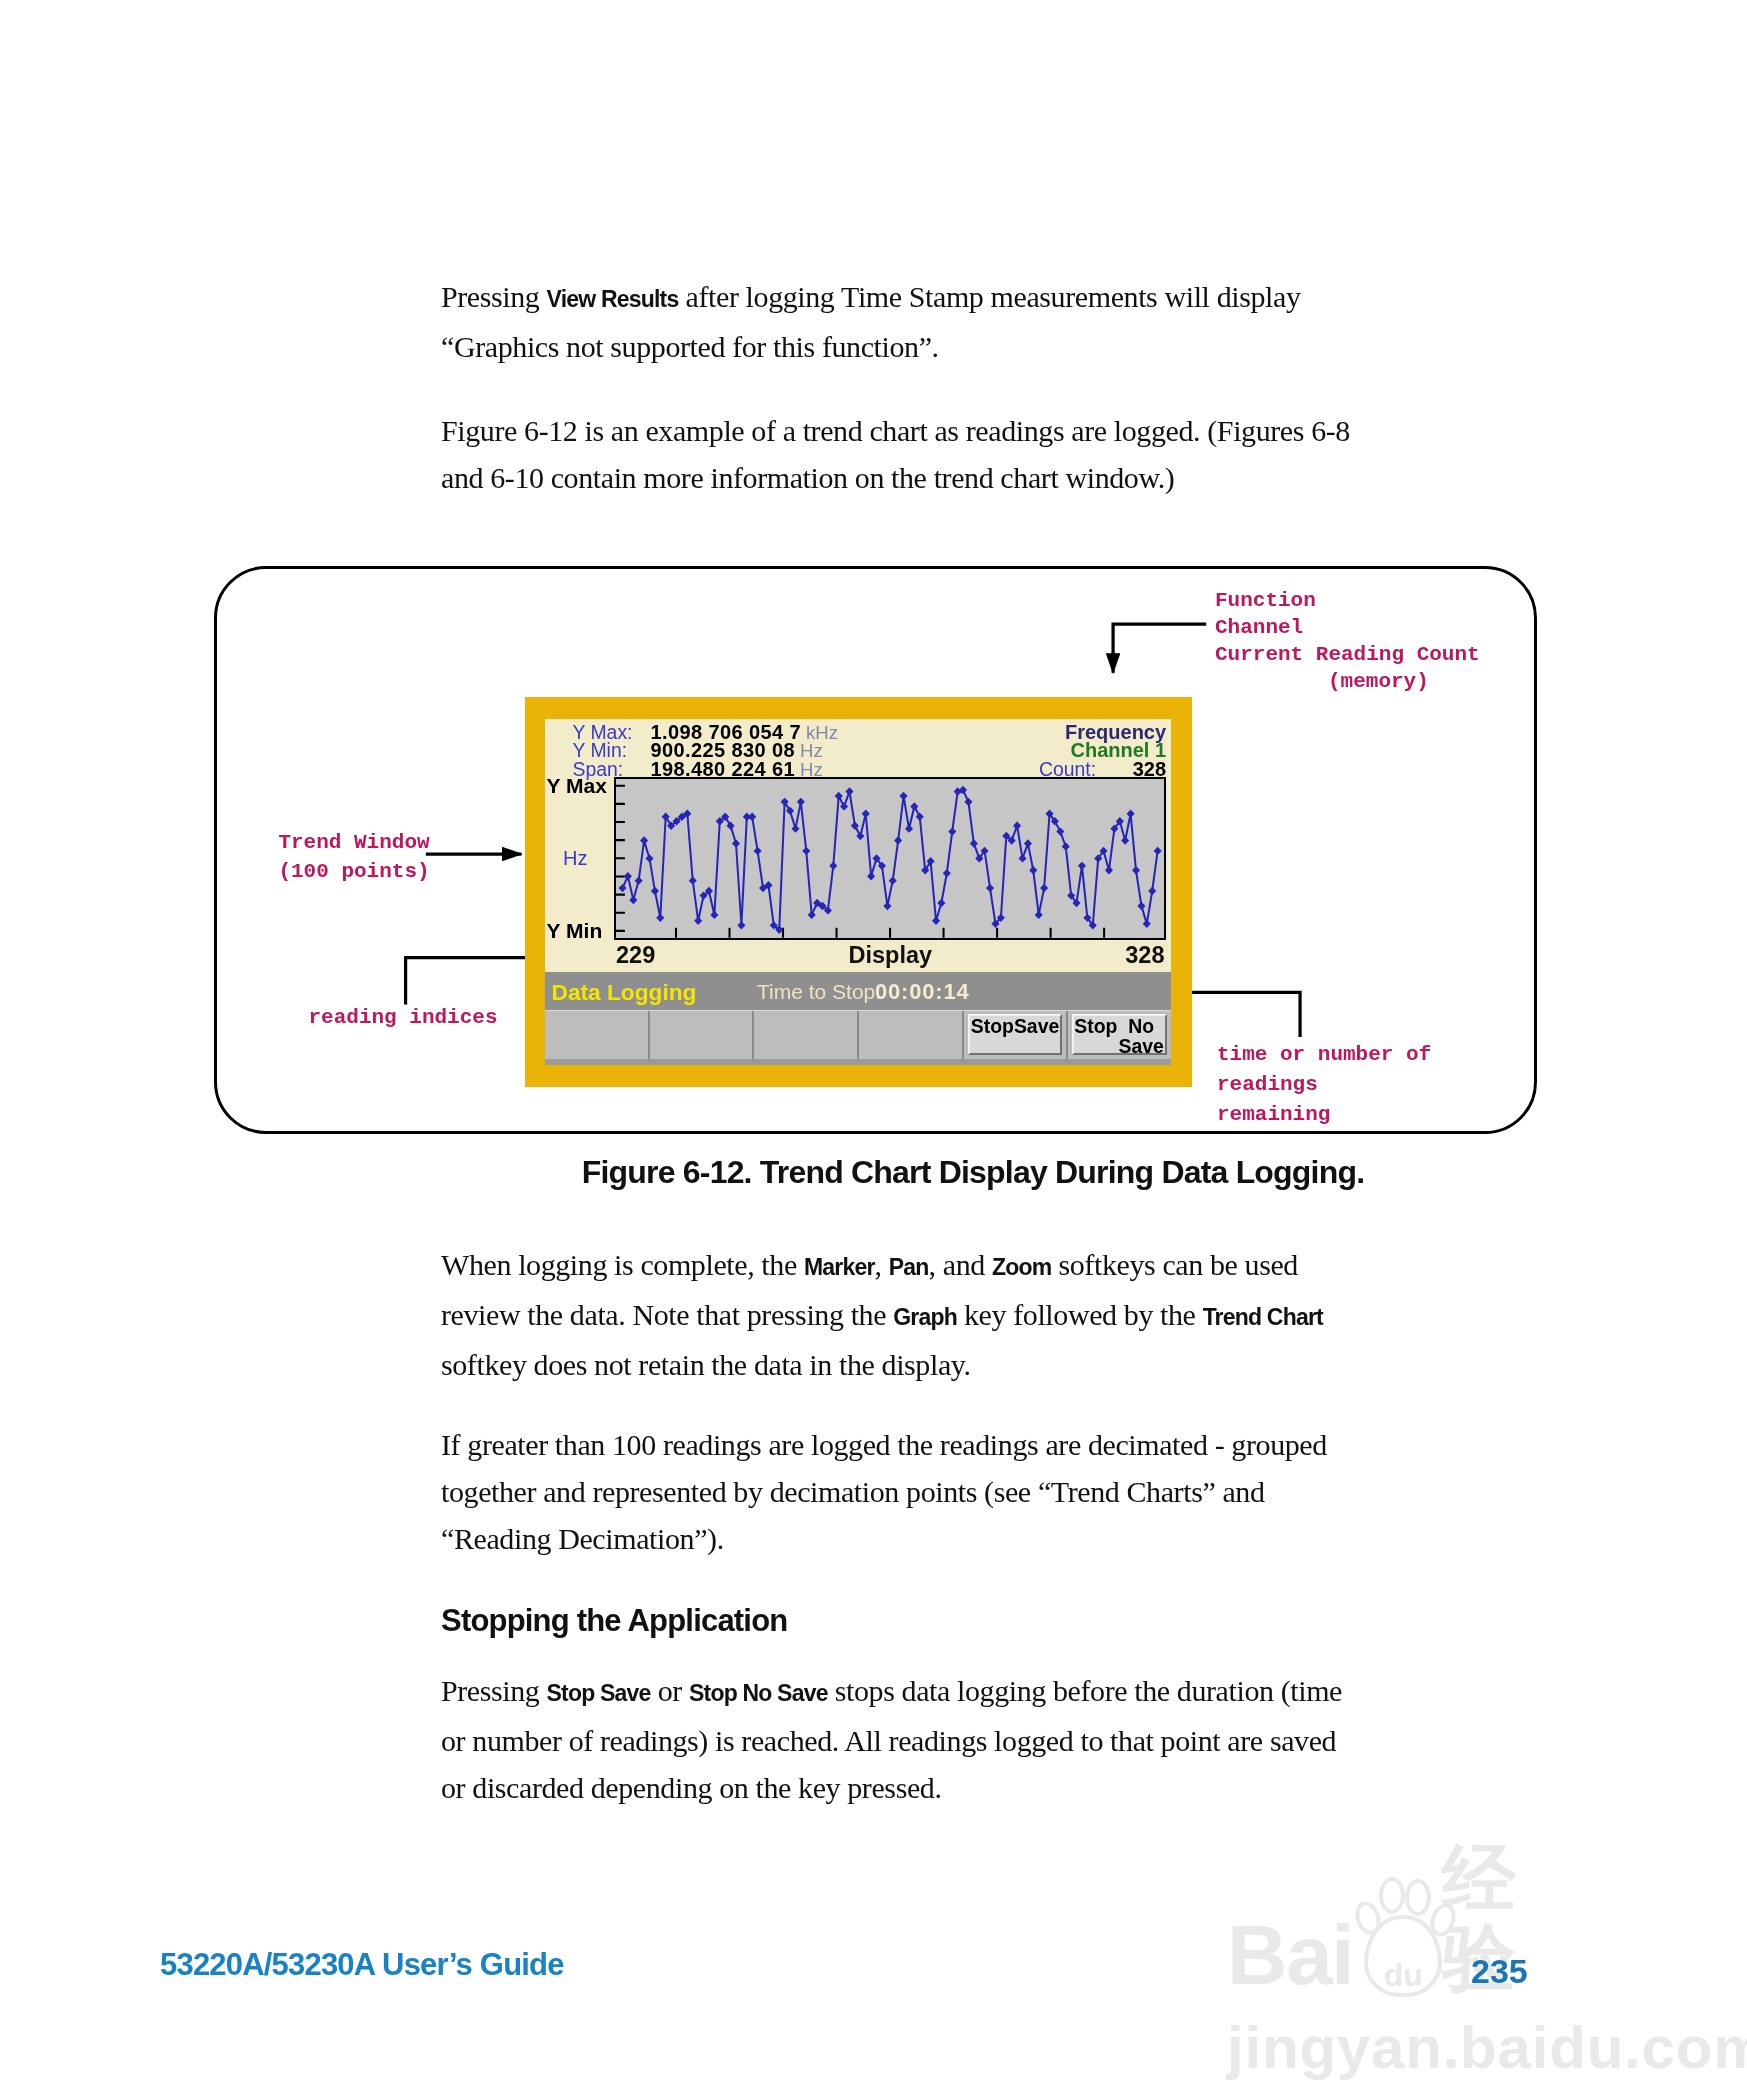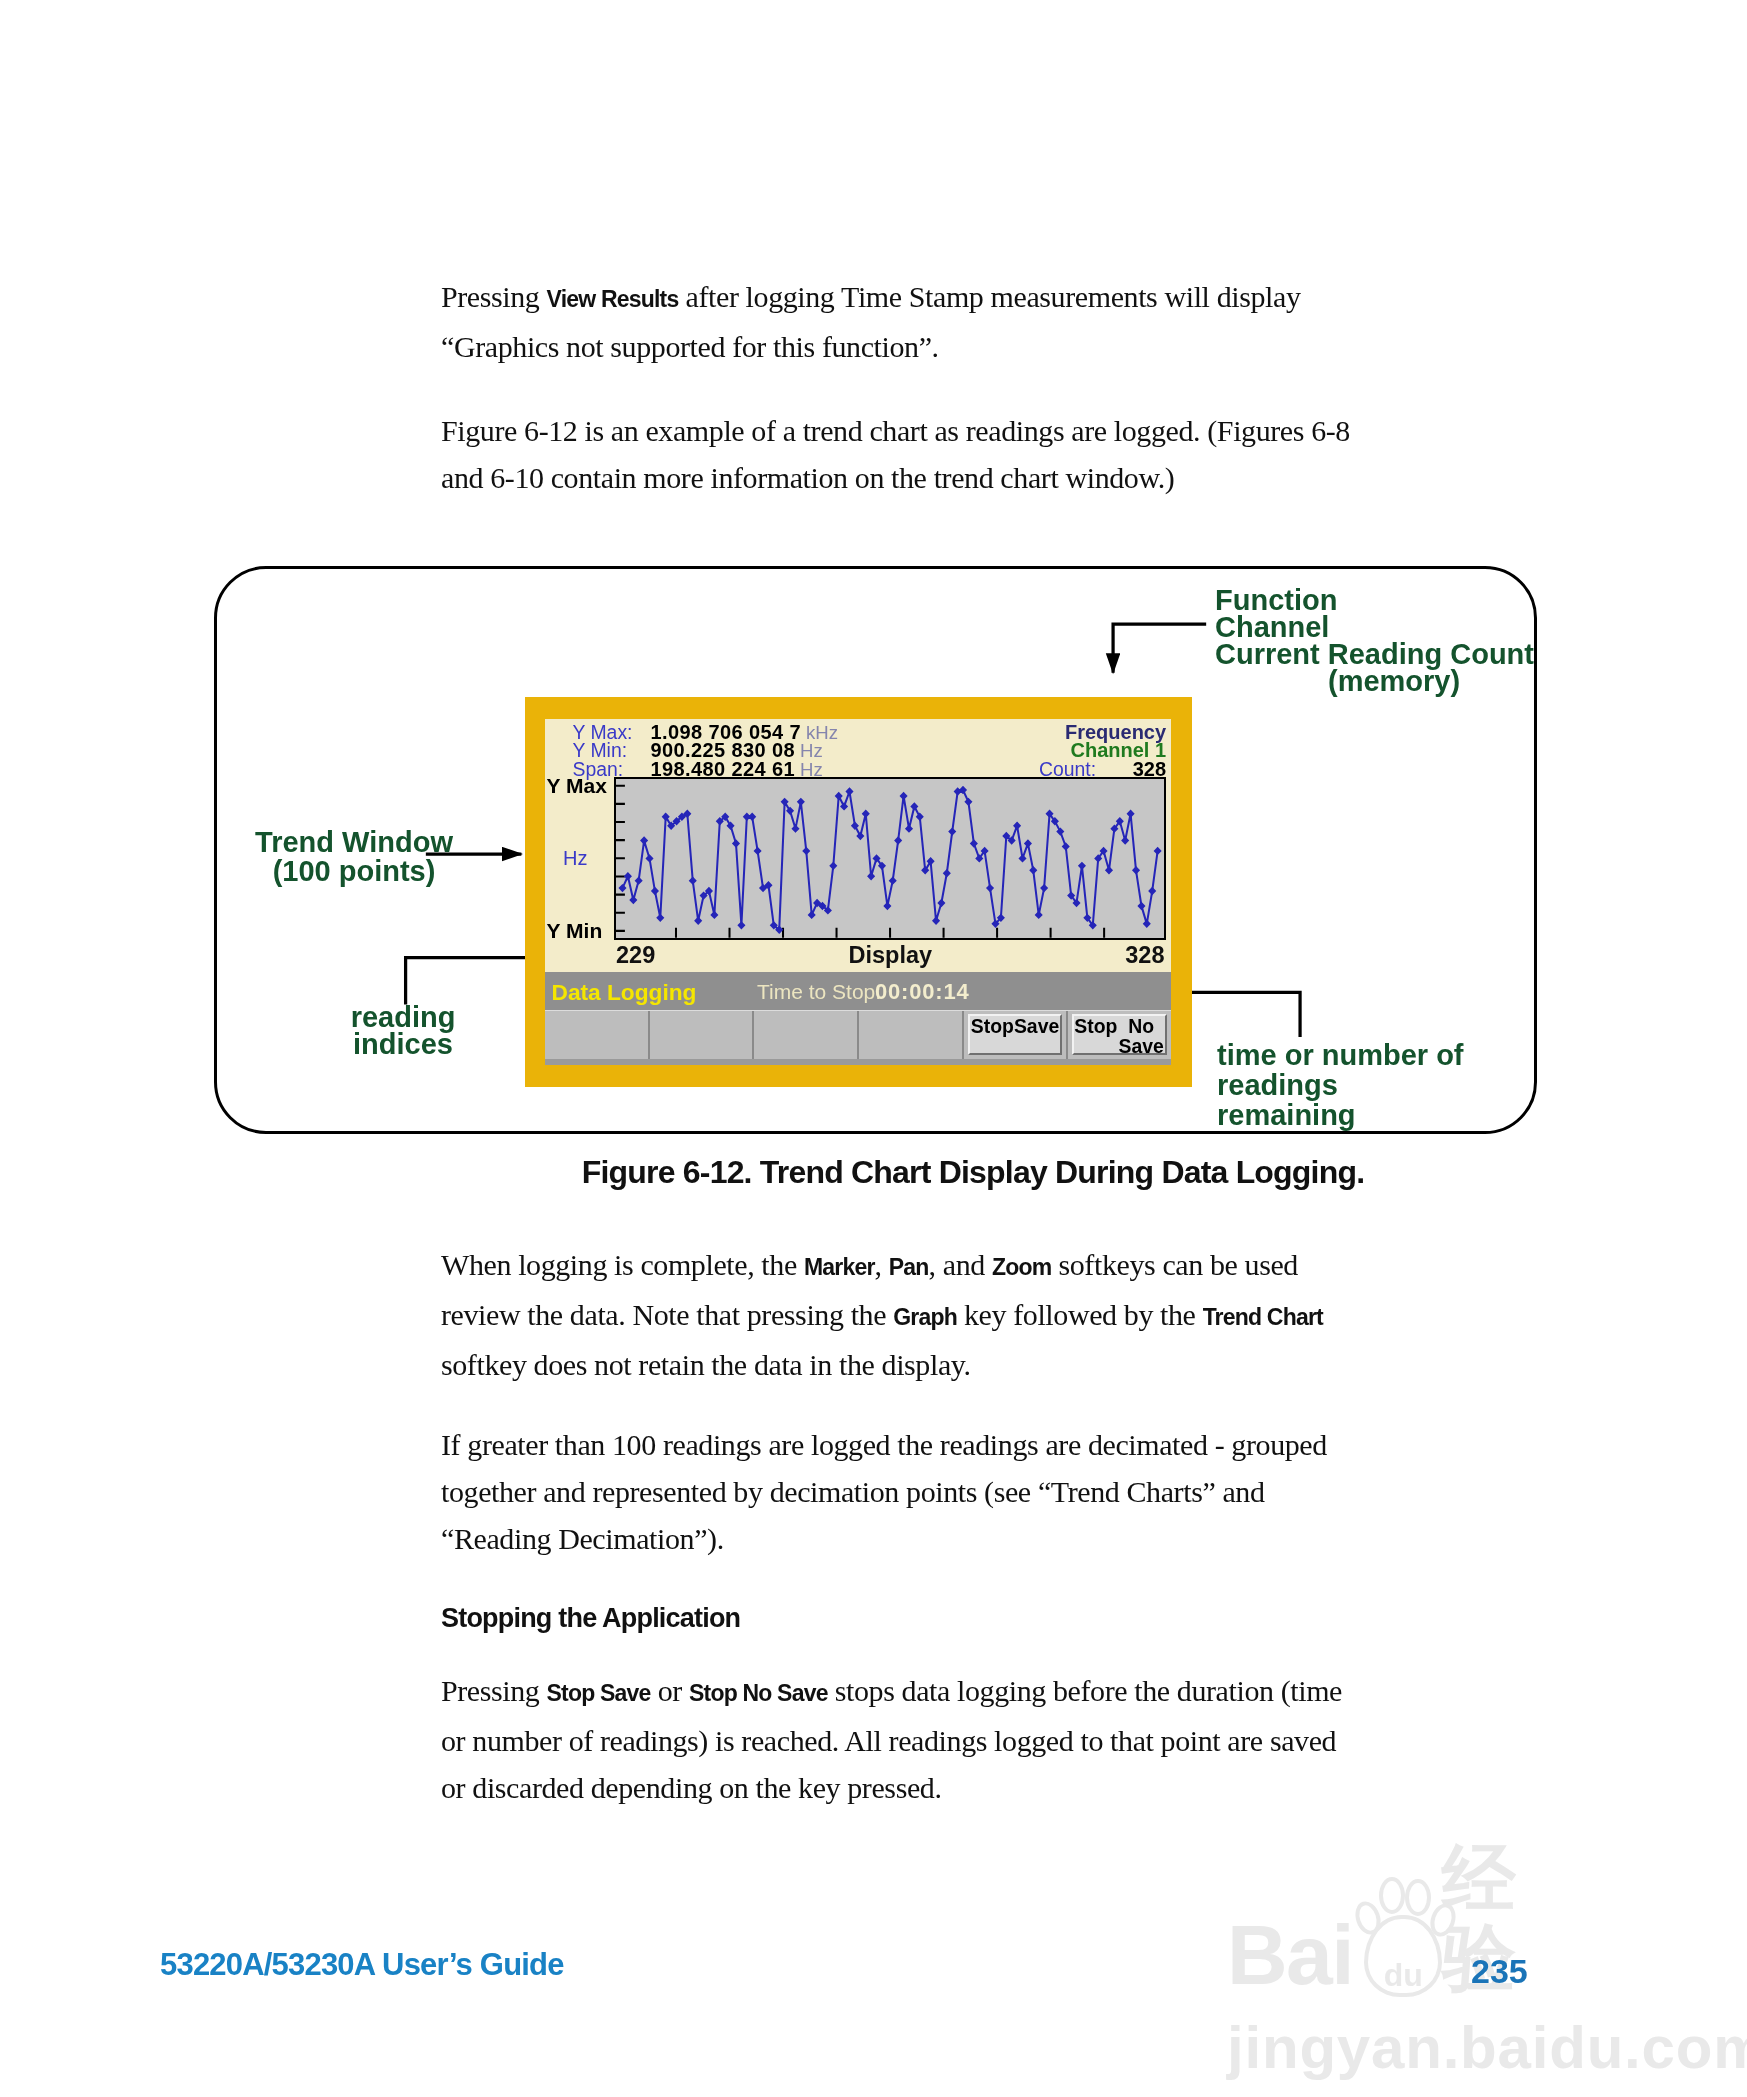--- a/index.html
+++ b/index.html
@@ -14,28 +14,28 @@
   .ftr-left{left:160px;top:1947px;color:#1982c5;font-family:"Liberation Sans",sans-serif;
             font-weight:bold;font-size:31px;letter-spacing:-0.8px;}
   .page-num{left:1471px;top:1952px;color:#1a74b8;font-family:"Liberation Sans",sans-serif;
             font-weight:bold;font-size:34px;z-index:5;}
 
   
   .para{left:441px;font-size:30px;line-height:47px;letter-spacing:-0.4px;white-space:nowrap;}
   .para .tline{white-space:nowrap;}
   .key{font-family:"Liberation Sans",sans-serif;font-weight:bold;font-size:23px;letter-spacing:-0.8px;}
   .h2{left:441px;top:1603px;font-family:"Liberation Sans",sans-serif;font-weight:bold;
-      font-size:27px;letter-spacing:-0.8px;}
+      font-size:31px;letter-spacing:-0.8px;}
   .caption{left:441px;top:1154px;width:1064px;text-align:center;
            font-family:"Liberation Sans",sans-serif;font-weight:bold;font-size:32px;letter-spacing:-0.8px;}
 
   
   .figure{left:214px;top:566px;width:1323px;height:568px;border:3.2px solid #000;border-radius:52px;
           box-sizing:border-box;background:#fff;}
-  .anno{font-family:Liberation Sans, sans-serif;font-weight:bold;font-size:29px;line-height:27px;color:#14532d;}
+  .anno{font-family:Liberation Mono, monospace;font-weight:bold;font-size:21px;line-height:27px;color:#be185d;}
   .anno-fn{left:998px;top:18px;}
   .anno-fn .mem{padding-left:113px;}
   .anno-tw{left:28px;top:259px;width:218px;text-align:center;line-height:29px;}
   .anno-ri{left:81px;top:435px;width:210px;text-align:center;}
   .anno-tr{left:1000px;top:471px;width:324px;line-height:30px;}
   .arrows{left:0;top:0;width:1317px;height:562px;pointer-events:none;}
 
   
   .screen{left:308px;top:128px;width:667px;height:390px;background:#eab308;box-sizing:border-box;
           padding:22px 20px;font-family:"Liberation Sans",sans-serif;}

